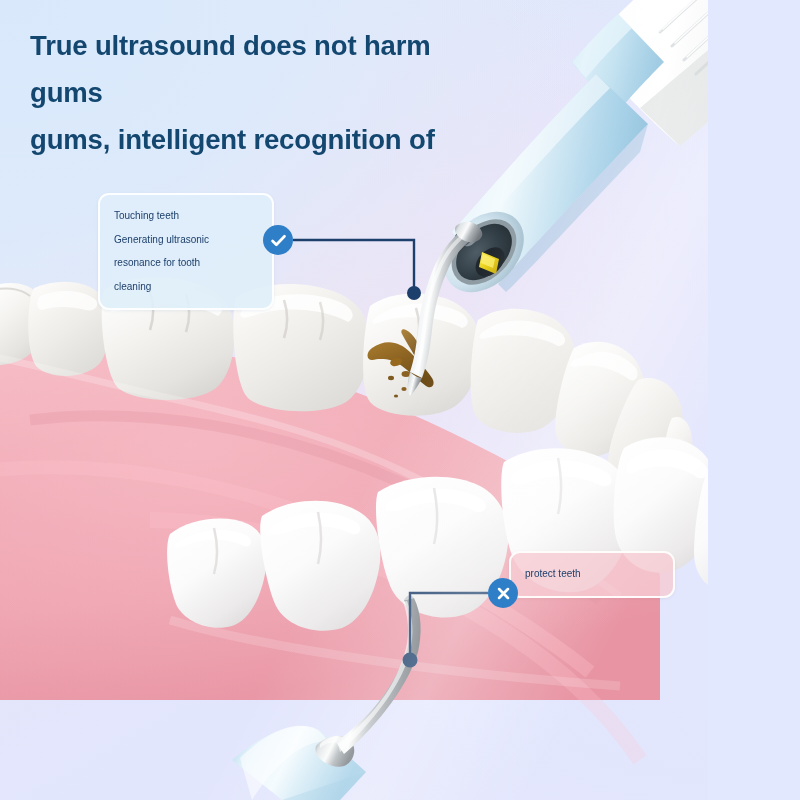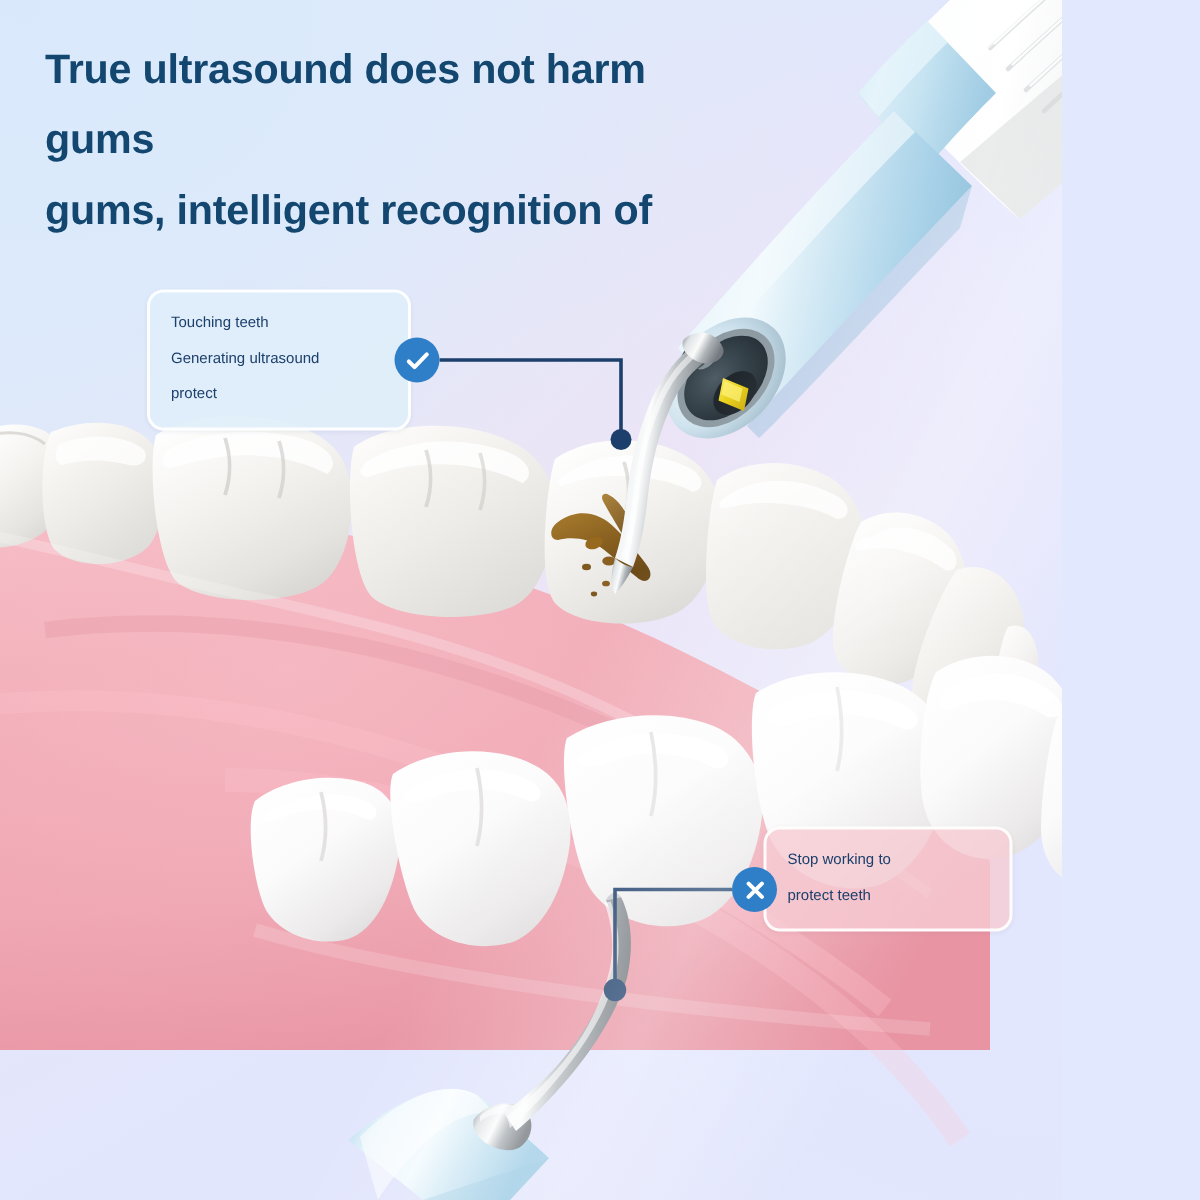--- a/index.html
+++ b/index.html
@@ -423,31 +423,31 @@
   <div class="bg bg-sheen"></div>
 
   <div class="headline">
     <span class="ln">True ultrasound does not harm</span>
     <span class="ln">gums</span>
     <span class="ln">gums, intelligent recognition of</span>
   </div>
 
   <div class="callout" id="callout-teeth">
     <span>Touching teeth</span>
-    <span>Generating ultrasound</span>
-    <span>protect</span>
+    <span>Generating ultrasonic</span>
+    <span>resonance for tooth</span>
+    <span>cleaning</span>
   </div>
   <div class="badge" id="badge-check">
     <svg viewBox="0 0 24 24" aria-hidden="true">
       <path d="M4.5 12.6 L9.3 17.4 L19.6 6.6" fill="none" stroke="#ffffff" stroke-width="3.4" stroke-linecap="round" stroke-linejoin="round"></path>
     </svg>
   </div>
 
   <div class="callout" id="callout-gums">
-    <span>Stop working to</span>
     <span>protect teeth</span>
   </div>
   <div class="badge" id="badge-cross">
     <svg viewBox="0 0 24 24" aria-hidden="true">
       <path d="M6.4 6.4 L17.6 17.6 M17.6 6.4 L6.4 17.6" fill="none" stroke="#ffffff" stroke-width="3.4" stroke-linecap="round"></path>
     </svg>
   </div>
 
 </div>
 

